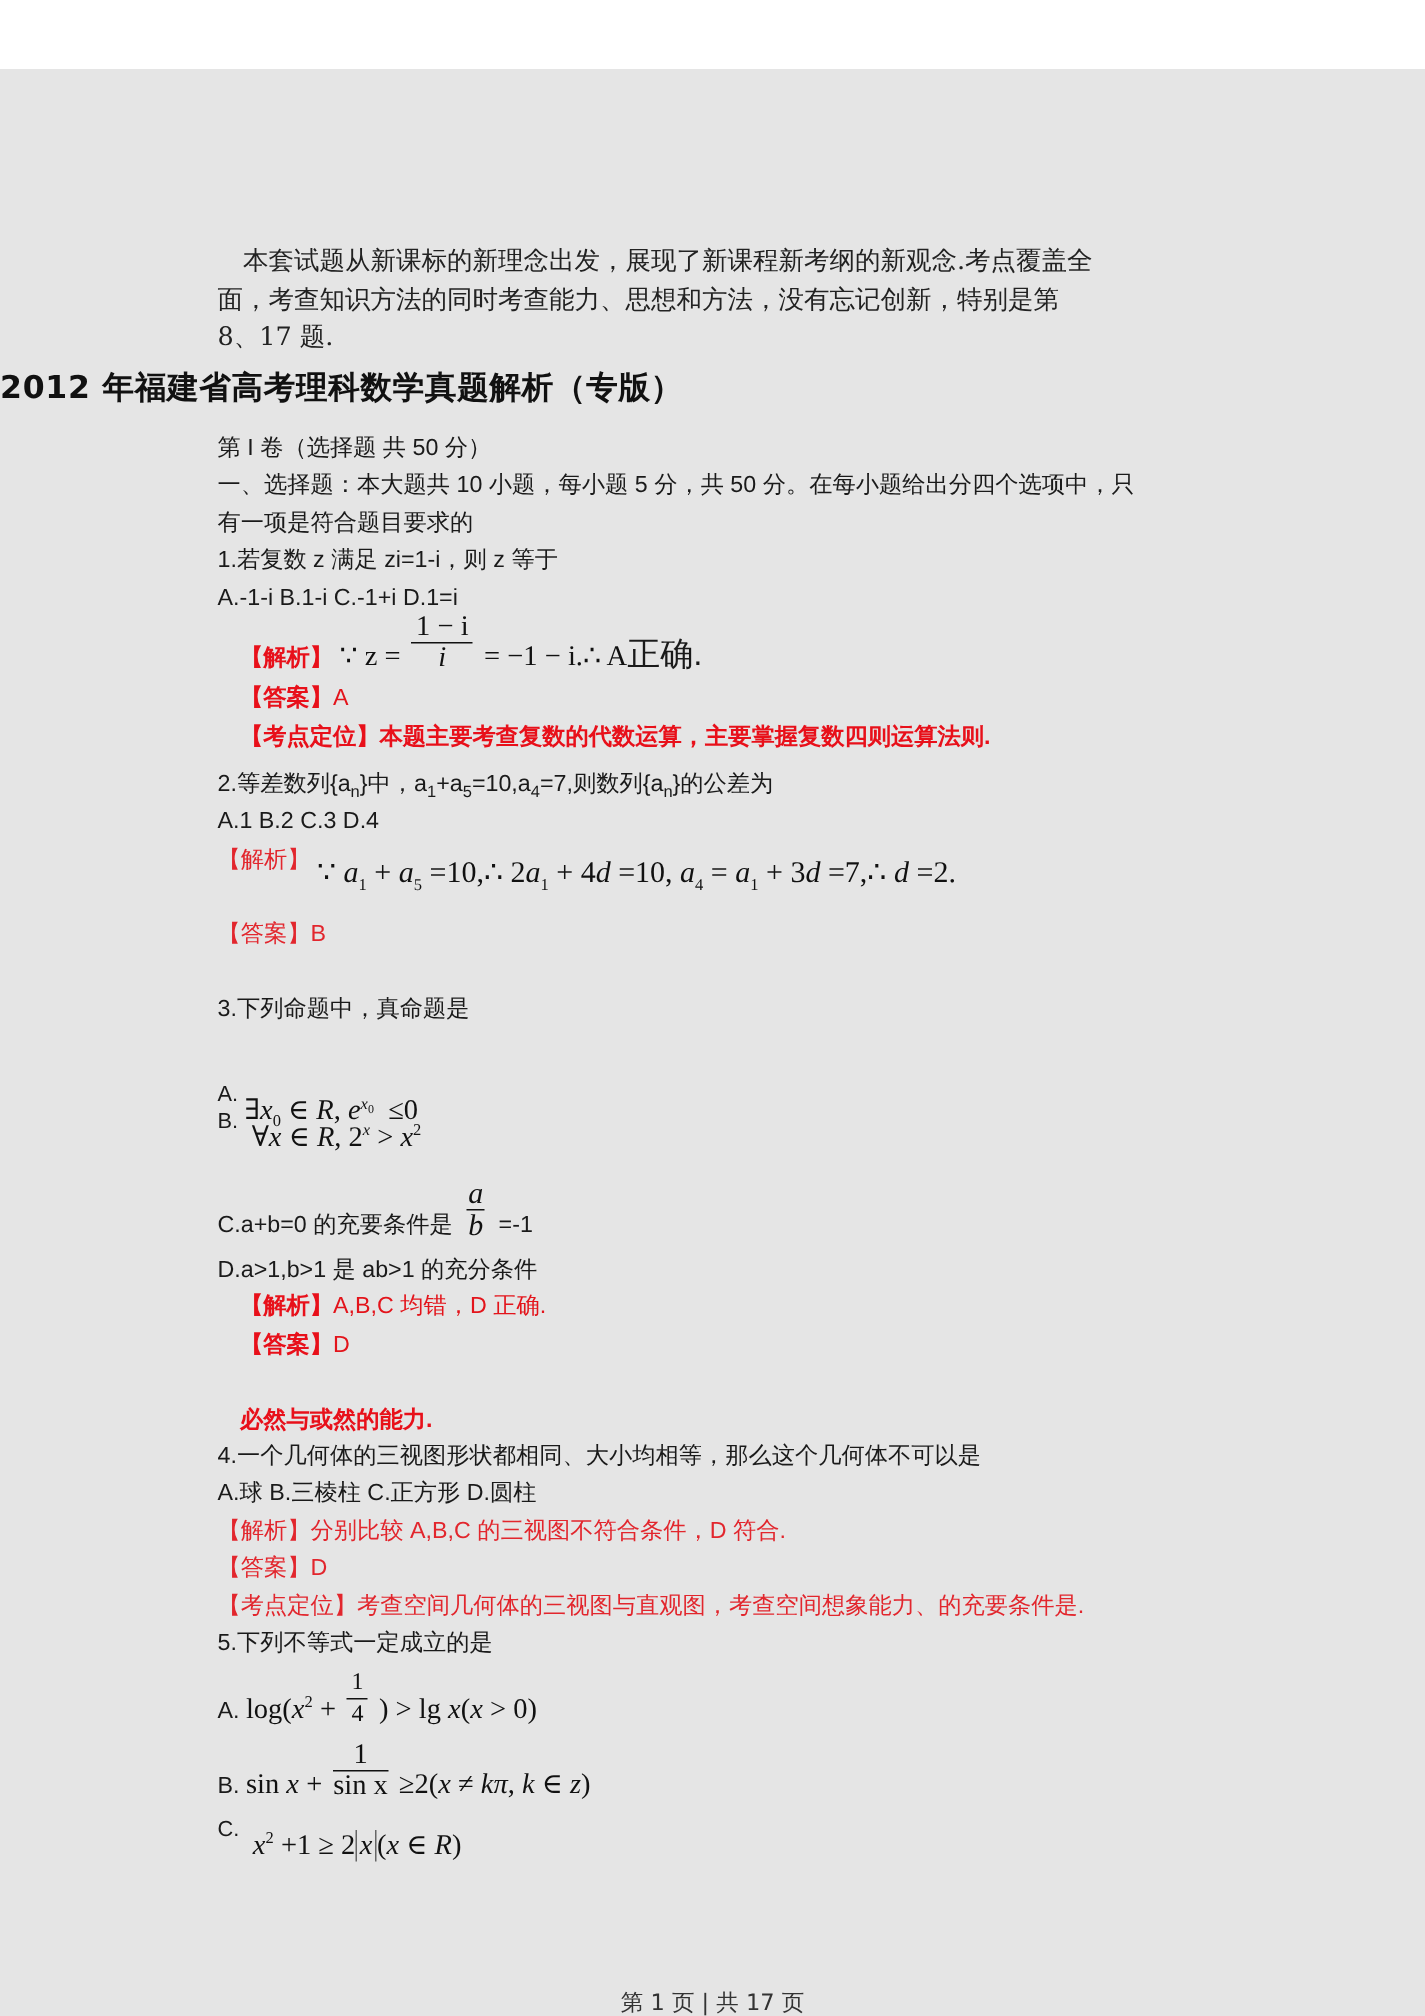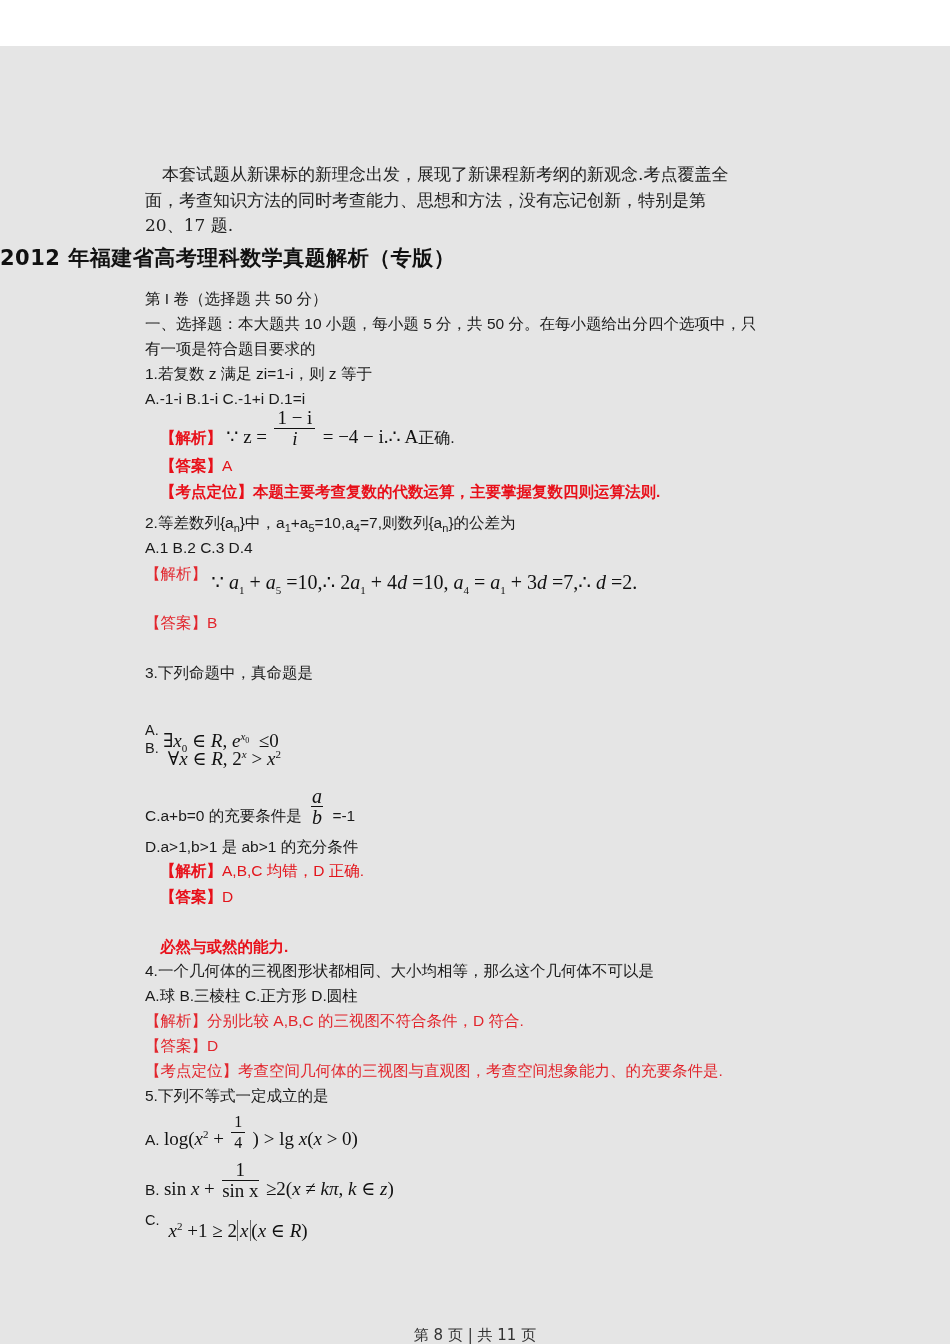--- a/index.html
+++ b/index.html
@@ -25,38 +25,38 @@
   .indent{left:160px;}
   .abs{border-left:1.5px solid #666;border-right:1.5px solid #666;padding:0 2px;}
 </style>
 </head>
 <body>
 
 <div class="page">
 
   <div class="line intro" style="top:116px;left:162px;">本套试题从新课标的新理念出发，展现了新课程新考纲的新观念.考点覆盖全</div>
   <div class="line intro" style="top:142px;">面，考查知识方法的同时考查能力、思想和方法，没有忘记创新，特别是第</div>
-  <div class="line intro" style="top:167px;">20、17 题.</div>
+  <div class="line intro" style="top:167px;">8、17 题.</div>
 
   <div class="title">2012 年福建省高考理科数学真题解析（专版）</div>
 
   <div class="line" style="top:243px;">第 I 卷（选择题 共 50 分）</div>
   <div class="line" style="top:268px;">一、选择题：本大题共 10 小题，每小题 5 分，共 50 分。在每小题给出分四个选项中，只</div>
   <div class="line" style="top:293px;">有一项是符合题目要求的</div>
 
   <div class="line" style="top:318px;">1.若复数 z 满足 zi=1-i，则 z 等于</div>
   <div class="line" style="top:343px;">A.-1-i    B.1-i   C.-1+i  D.1=i</div>
   <div class="line indent" style="top:362px;">
     <span class="red-b" style="position:relative;top:10px;">【解析】</span>
     <span class="mathu" style="position:relative;top:10px;">∵ z =</span>
     <span class="frac mathu">
       <span class="num">1 − i</span>
       <span class="den math">i</span>
     </span>
-    <span class="mathu" style="position:relative;top:10px;">= −4 − i.∴  A</span><span style="position:relative;top:10px;font-size:16px;">正确.</span>
+    <span class="mathu" style="position:relative;top:10px;">= −1 − i.∴  A</span><span style="position:relative;top:10px;font-size:22px;">正确.</span>
   </div>
   <div class="line indent" style="top:410px;">
     <span class="red-b">【答案】</span><span class="red">A</span>
   </div>
   <div class="line indent" style="top:436px;">
     <span class="red-b">【考点定位】</span><span class="red-b">本题主要考查复数的代数运算，主要掌握复数四则运算法则.</span>
   </div>
 
   <div class="line" style="top:467px;">2.等差数列{a<sub>n</sub>}中，a<sub>1</sub>+a<sub>5</sub>=10,a<sub>4</sub>=7,则数列{a<sub>n</sub>}的公差为</div>
   <div class="line" style="top:492px;">A.1   B.2   C.3    D.4</div>
@@ -126,14 +126,14 @@
       <span class="num" style="padding:0 8px;">1</span>
       <span class="den">sin x</span>
     </span>
     <span class="mathu" style="position:relative;top:10px;">≥2(<i>x</i> ≠ <i>kπ</i>, <i>k</i> ∈ <i>z</i>)</span>
   </div>
   <div class="line" style="top:1170px;">
     <span class="lbl">C.</span>
     <span class="mathu">&nbsp;<i>x</i><sup>2</sup> +1 ≥ 2<span class="abs"><i>x</i></span>(<i>x</i> ∈ <i>R</i>)</span>
   </div>
 
-  <div class="footer">第 8 页 | 共 11 页</div>
+  <div class="footer">第 1 页 | 共 17 页</div>
 </div>
 
 </body></html>

